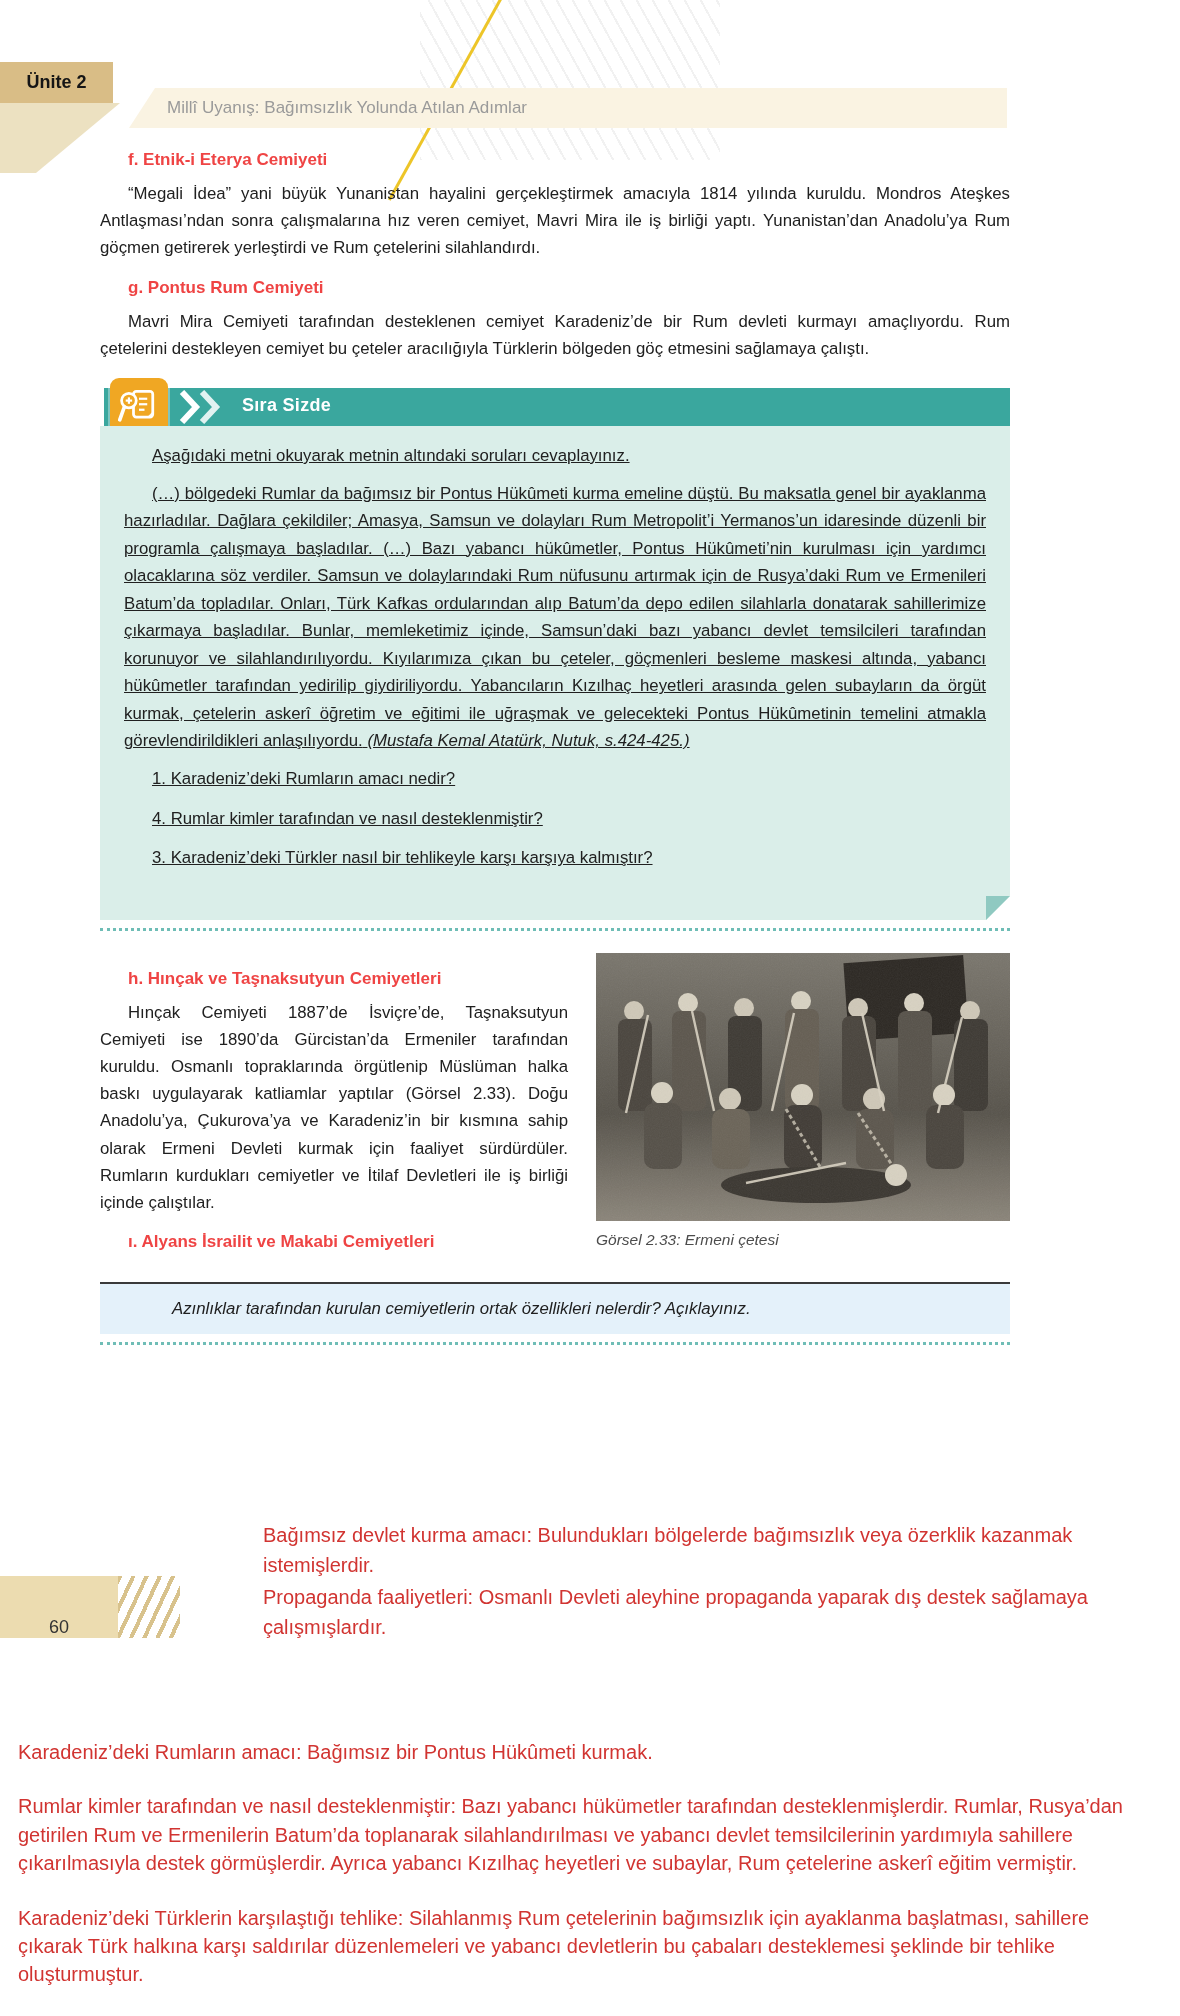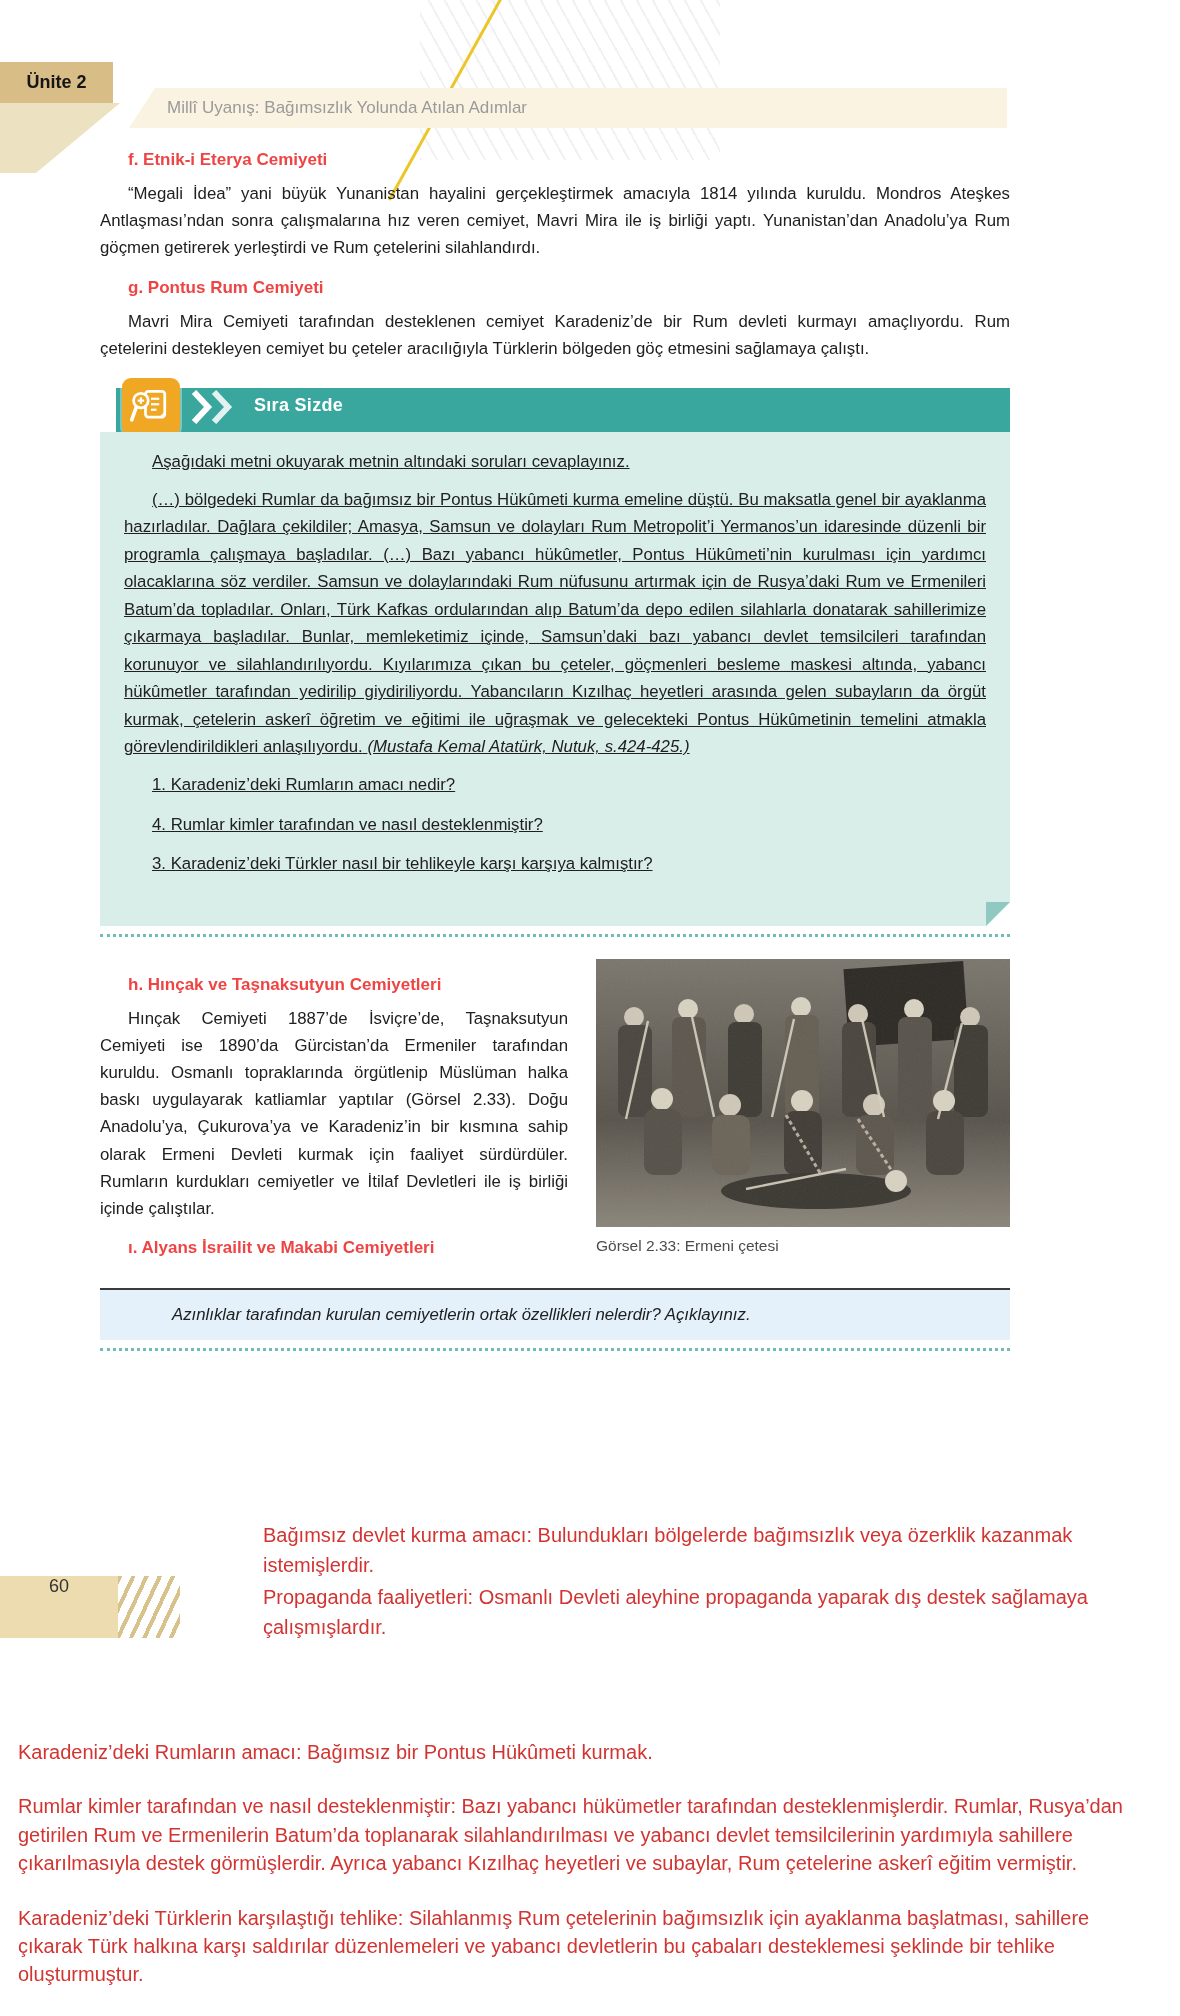--- a/index.html
+++ b/index.html
@@ -21,61 +21,61 @@
   .unit-banner span{padding-left:38px;color:#9a9a9a;font-size:17px;}
 
   
   .content{position:absolute;left:100px;top:150px;width:910px;}
   h3{font-size:17px;margin:0 0 10px 28px;color:#ef4444;}
   .content p.body{font-size:16.8px;line-height:1.62;text-align:justify;margin:0 0 14px 0;text-indent:28px;}
   h3.g-h,h3.h-h,h3.i-h{margin-top:16px;}
 
   
   .sira-wrap{position:relative;margin:26px 0 0 0;}
-  .sira-banner{position:relative;height:44px;background:#3aa79e;margin-left:16px;}
+  .sira-banner{position:relative;height:38px;background:#3aa79e;margin-left:4px;}
   .sira-badge{position:absolute;left:6px;top:-10px;width:58px;height:58px;background:#f0a723;border-radius:9px;
     display:flex;align-items:center;justify-content:center;box-shadow:0 0 0 2px rgba(255,255,255,.35);}
   .sira-chevrons{position:absolute;left:72px;top:2px;}
   .sira-title{position:absolute;left:138px;top:7px;color:#ffffff;font-weight:bold;font-size:18px;letter-spacing:.3px;}
   .sira-box{position:relative;background:#daeee9;padding:16px 24px 36px 24px;text-decoration:underline;}
   .sira-box p{font-size:16.8px;line-height:1.64;text-align:justify;margin:0 0 10px 0;text-indent:28px;}
   .sira-box p.q{margin:0 0 12px 0;text-indent:28px;text-align:left;}
   .src{font-style:italic;}
   .fold{position:absolute;right:0;bottom:0;width:0;height:0;
     border-bottom:24px solid #ffffff;border-left:24px solid transparent;}
   .fold2{position:absolute;right:0;bottom:0;width:0;height:0;
     border-top:24px solid #8fc9c1;border-right:24px solid transparent;transform:translate(0,0);}
 
   .dotted-sep{border:none;border-top:3px dotted #6fbdb6;margin:8px 0 0 0;}
 
   
   .columns{display:flex;gap:28px;margin-top:22px;}
   .col-left{width:468px;}
   .col-left p.body{margin-bottom:0;}
-  .col-right{width:414px;}
+  .col-right{width:414px;font-style:italic;}
   .photo{width:414px;height:268px;background:#55514a;overflow:hidden;}
   .photo svg{display:block;width:100%;height:100%;}
   .caption{margin-top:10px;font-size:15.5px;color:#4c4c4c;}
 
   .full-p{margin-top:14px;}
 
   .solid-line{border:none;border-top:2px solid #3a3a3a;margin:20px 0 0 0;}
   .blue-box{background:#e4f1fa;padding:15px 32px;margin-top:0;font-style:italic;}
   .blue-box p{font-size:16.8px;margin:0;text-indent:40px;}
 
   
   .red{color:#d13431;}
   .ann-inline{position:absolute;left:263px;top:1520px;width:892px;}
   .ann-inline p{font-size:20px;line-height:1.5;margin:0 0 2px 0;}
   .ann-bottom{position:absolute;left:18px;top:1738px;width:1135px;}
   .ann-bottom p{font-size:20px;line-height:1.42;margin:0 0 26px 0;}
 
   
   .pagenum-box{position:absolute;left:0;top:1576px;width:118px;height:62px;background:#ecdcb0;
-    display:flex;align-items:flex-start;justify-content:center;font-size:18px;color:#333;}
+    display:flex;align-items:flex-end;justify-content:center;font-size:18px;color:#333;}
   .pagenum-stripes{position:absolute;left:118px;top:1576px;width:62px;height:62px;
     background:repeating-linear-gradient(115deg,#d8c28c 0 4px,transparent 4px 12px);}
 </style>
 </head>
 <body>
 
 <div class="page">
 
   <div class="unit-tab-sub2"></div>
   <div class="diag-stripes"></div>

